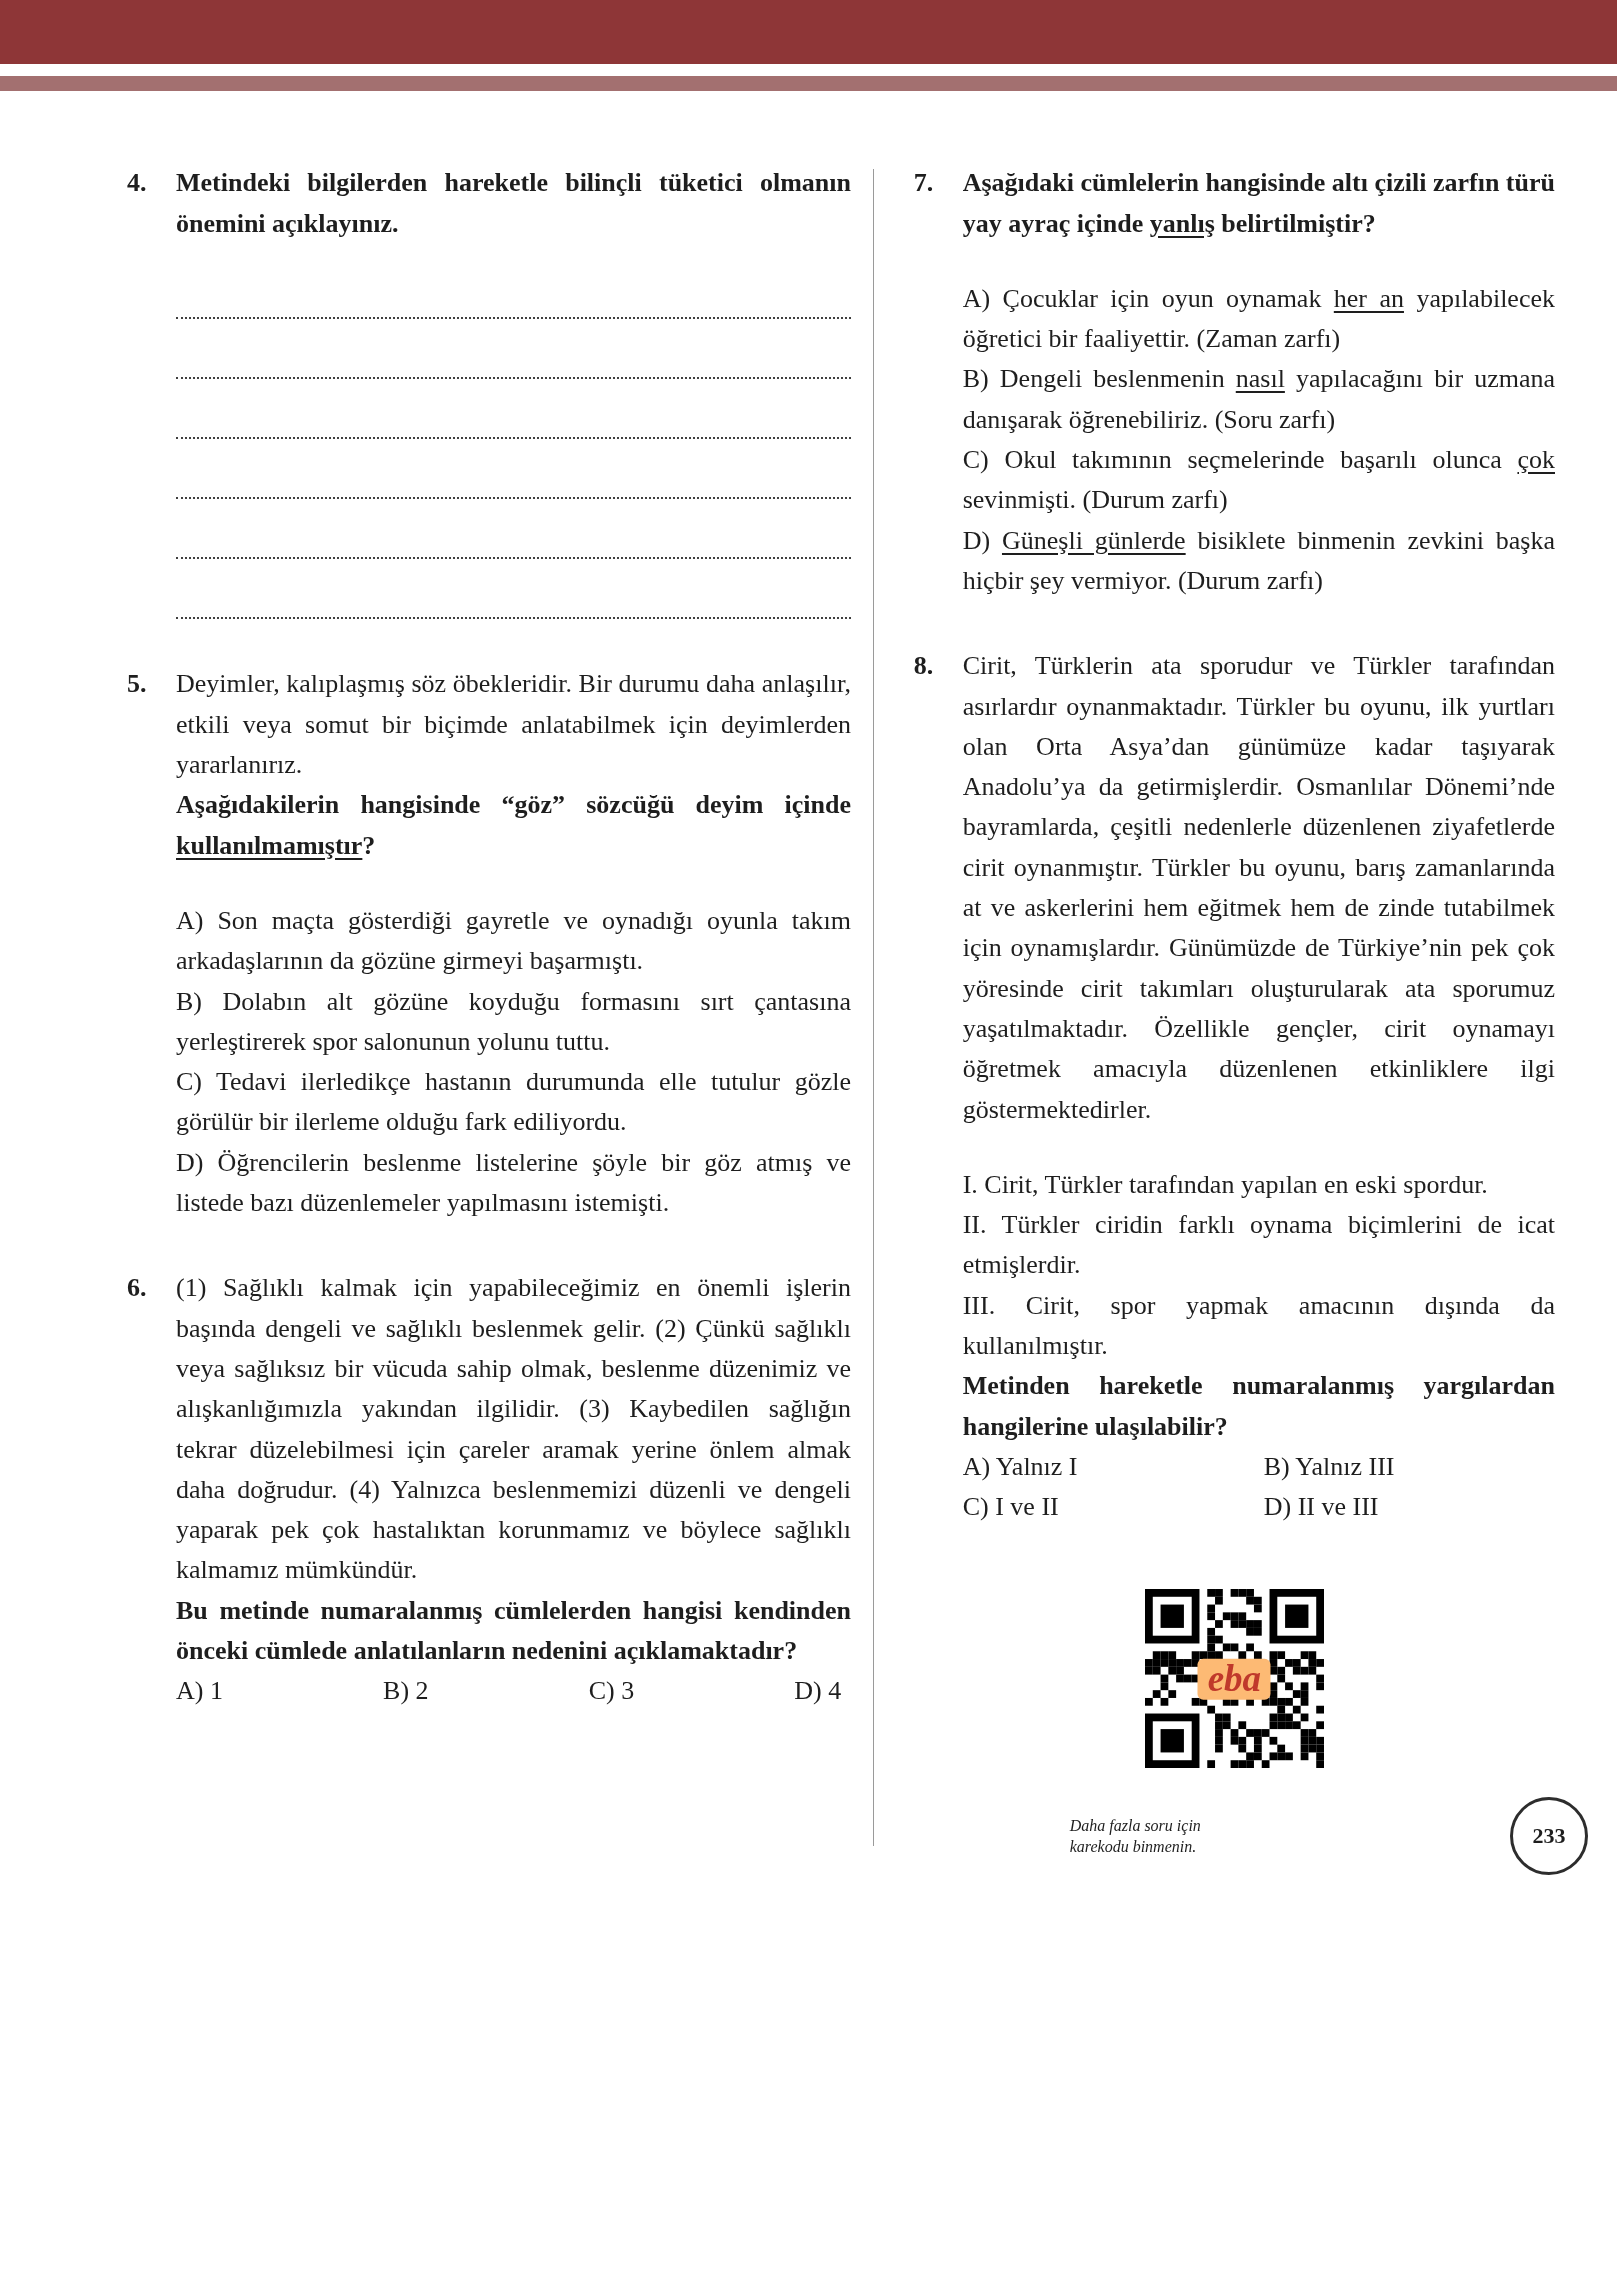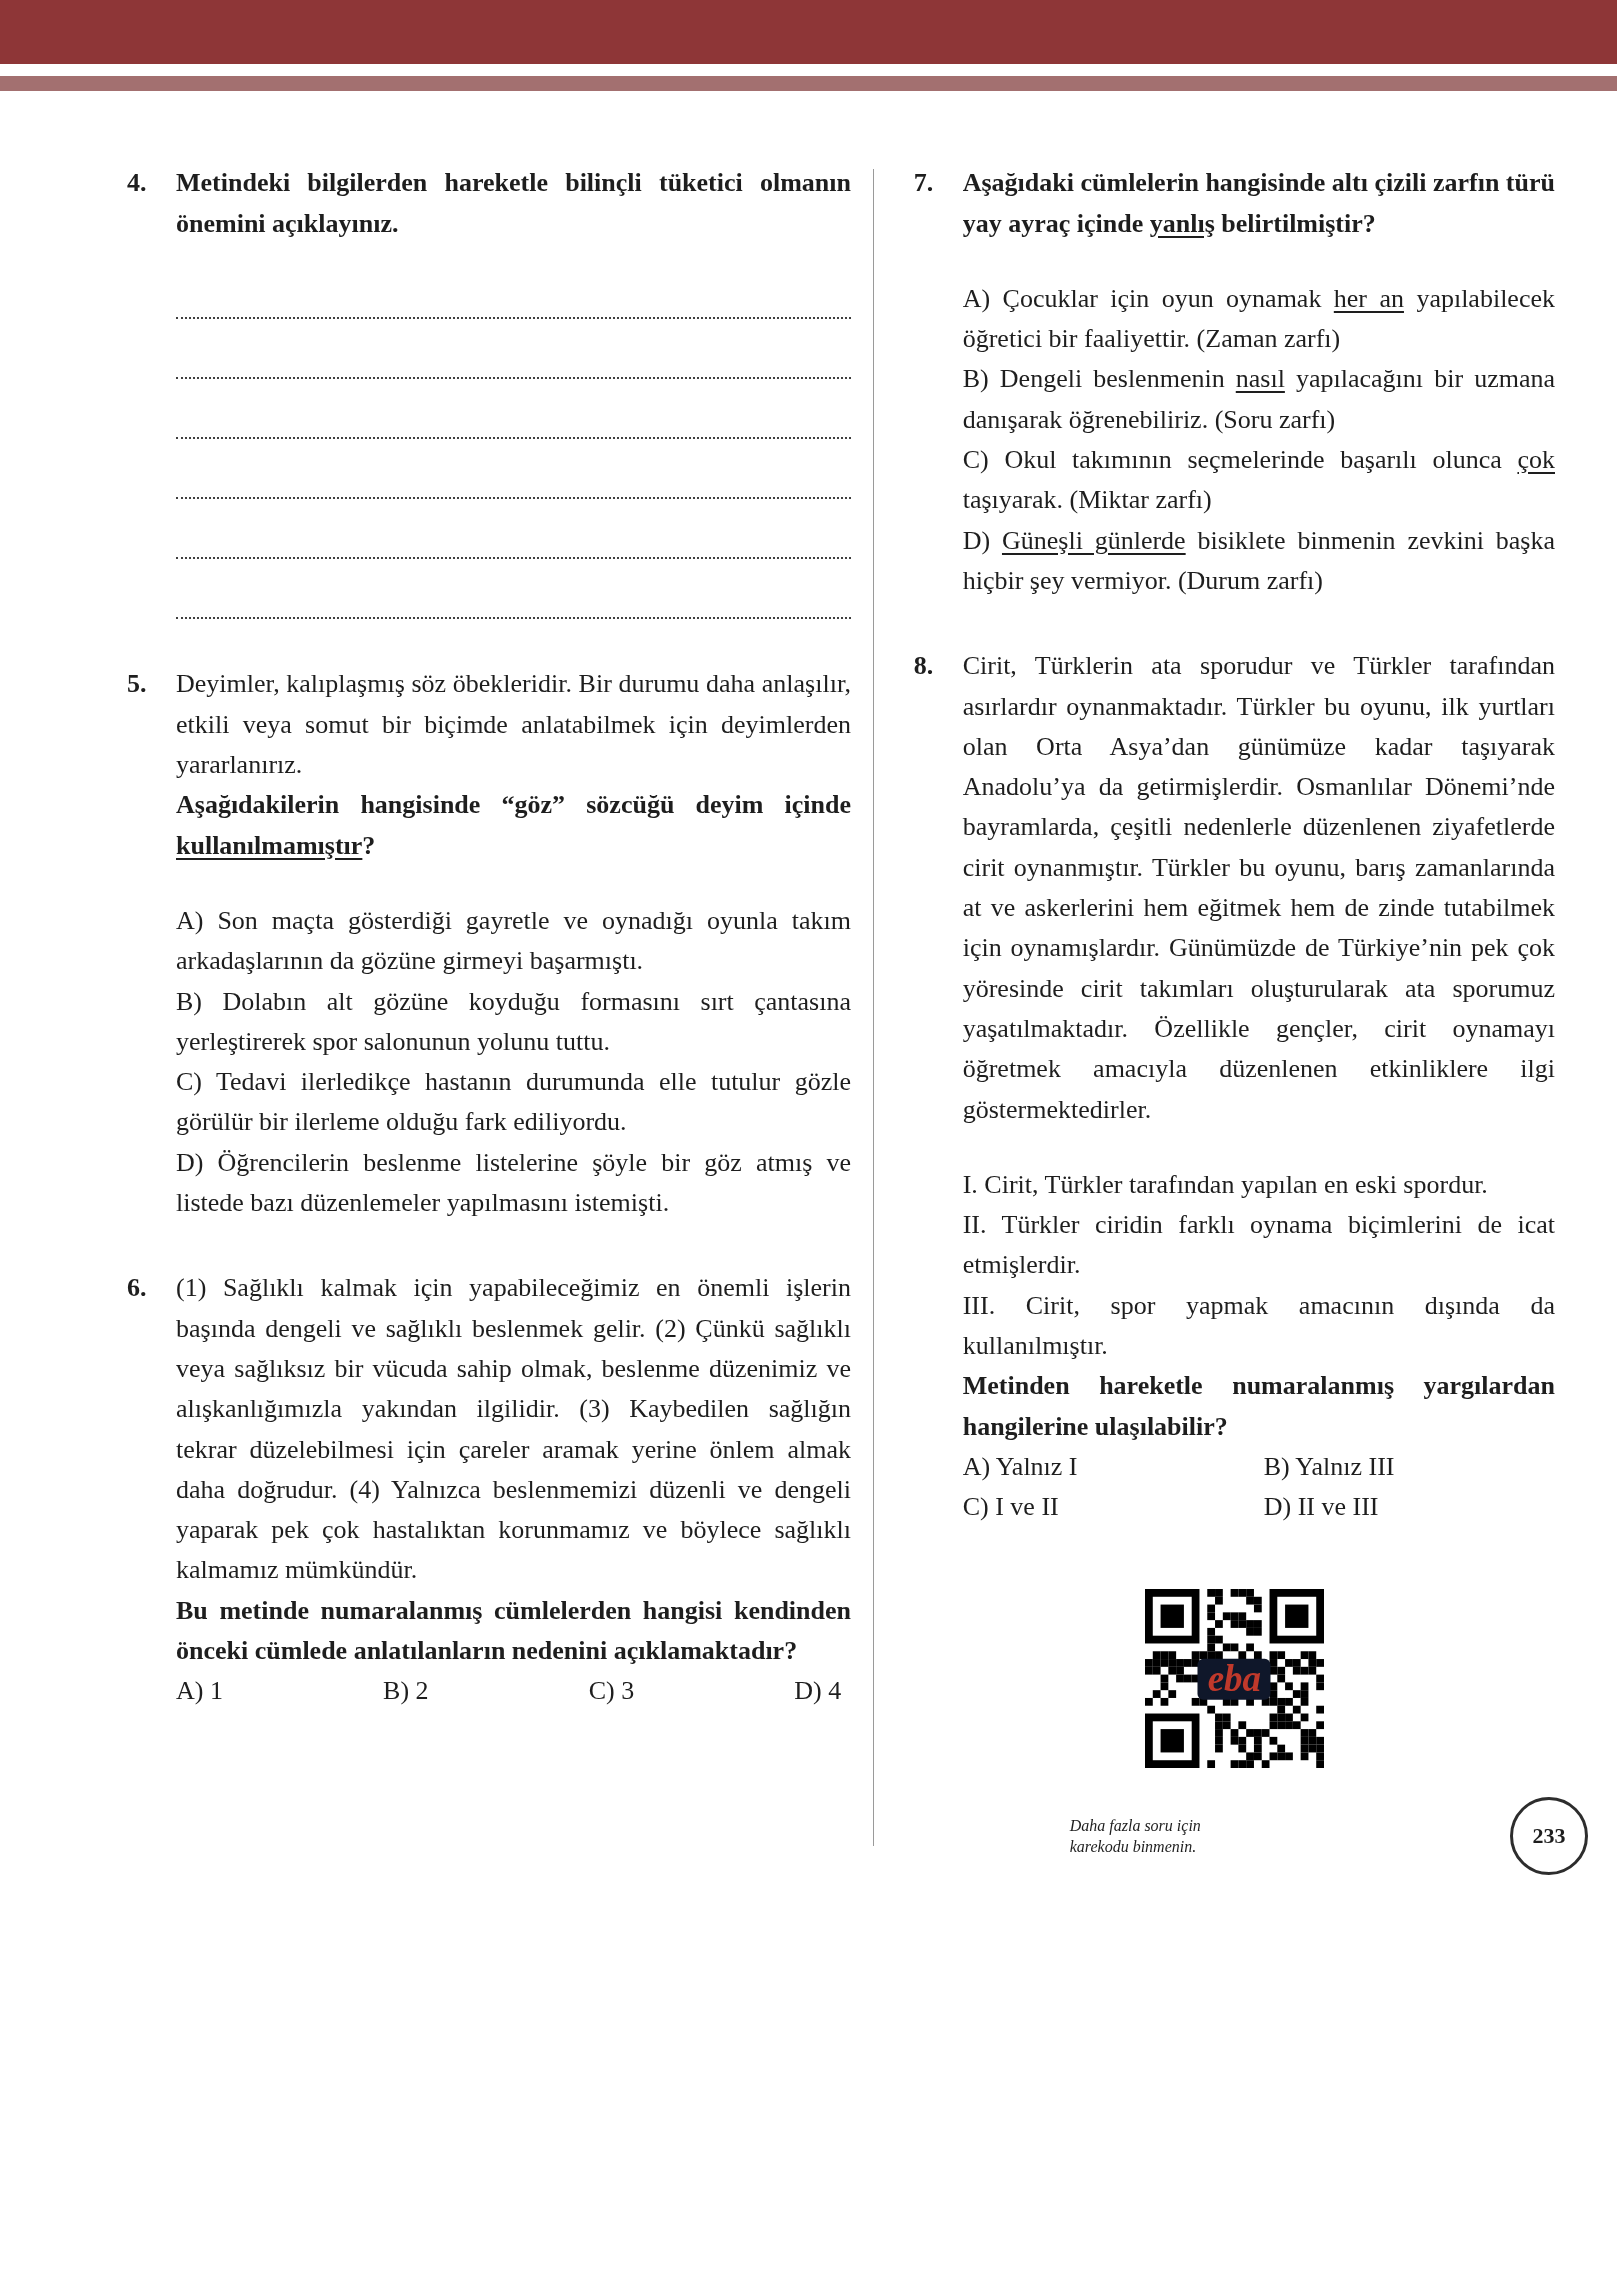--- a/index.html
+++ b/index.html
@@ -28,21 +28,21 @@
   .answers { margin-top:15.6px; }
   .ans-line { height:60px; border-bottom:2px dotted #3f3f3f; }
 
   .opt-row { display:flex; justify-content:space-between; padding-right:9.8px;font-family:Liberation Serif, serif; }
   .opt-grid { display:grid; grid-template-columns:1fr 1fr; column-gap:9.8px; }
 
   .qr-wrap { width:179px; margin:62px auto 0; position:relative; }
   #qr { width:179px; height:179px; display:block; }
   .qr-label {
     position:absolute; top:50%; left:50%; transform:translate(-50%,-50%);
-    background:#0f172a; padding:0 9.8px;
+    background:#fdba74; padding:0 9.8px;
     color:var(--eba-red,#c0392b); font-style:italic; font-weight:bold; font-size:37px;
     line-height:1.1; border-radius:5.9px;
   }
 
   .col-footer { display:flex; justify-content:space-between; align-items:center;
     margin-top:29px; padding-left:156px; }
   .footer-note { font-style:italic; font-size:16px; line-height:1.35; }
   .page-badge {
     width:78px; height:78px; border:3.9px solid #2d2d2d; border-radius:50%;
     display:flex; align-items:center; justify-content:center;
@@ -103,21 +103,21 @@
     <div class="divider"></div>
 
     <div class="col-right">
 
       <section class="q">
         <span class="qnum">7.</span>
         <p class="para bold"><span>Aşağıdaki cümlelerin hangisinde altı çizili zarfın türü yay ayraç içinde </span><span class="u">yanlış</span><span> belirtilmiştir?</span></p>
         <div class="gap-top">
           <p class="para"><span>A) Çocuklar için oyun oynamak </span><span class="u">her an</span><span> yapılabilecek öğretici bir faaliyettir. (Zaman zarfı)</span></p>
           <p class="para"><span>B) Dengeli beslenmenin </span><span class="u">nasıl</span><span> yapılacağını bir uzmana danışarak öğrenebiliriz. (Soru zarfı)</span></p>
-          <p class="para"><span>C) Okul takımının seçmelerinde başarılı olunca </span><span class="u">çok</span><span> taşıyarak. (Miktar zarfı)</span></p>
+          <p class="para"><span>C) Okul takımının seçmelerinde başarılı olunca </span><span class="u">çok</span><span> sevinmişti. (Durum zarfı)</span></p>
           <p class="para"><span>D) </span><span class="u">Güneşli günlerde</span><span> bisiklete binmenin zevkini başka hiçbir şey vermiyor. (Durum zarfı)</span></p>
         </div>
       </section>
 
       <section class="q">
         <span class="qnum">8.</span>
         <p class="para">Cirit, Türklerin ata sporudur ve Türkler tarafından asırlardır oynanmaktadır. Türkler bu oyunu, ilk yurtları olan Orta Asya’dan günümüze kadar taşıyarak Anadolu’ya da getirmişlerdir. Osmanlılar Dönemi’nde bayramlarda, çeşitli nedenlerle düzenlenen ziyafetlerde cirit oynanmıştır. Türkler bu oyunu, barış zamanlarında at ve askerlerini hem eğitmek hem de zinde tutabilmek için oynamışlardır. Günümüzde de Türkiye’nin pek çok yöresinde cirit takımları oluşturularak ata sporumuz yaşatılmaktadır. Özellikle gençler, cirit oynamayı öğretmek amacıyla düzenlenen etkinliklere ilgi göstermektedirler.</p>
         <div class="gap-top">
           <p class="para">I. Cirit, Türkler tarafından yapılan en eski spordur.</p>
           <p class="para">II. Türkler ciridin farklı oynama biçimlerini de icat etmişlerdir.</p>

